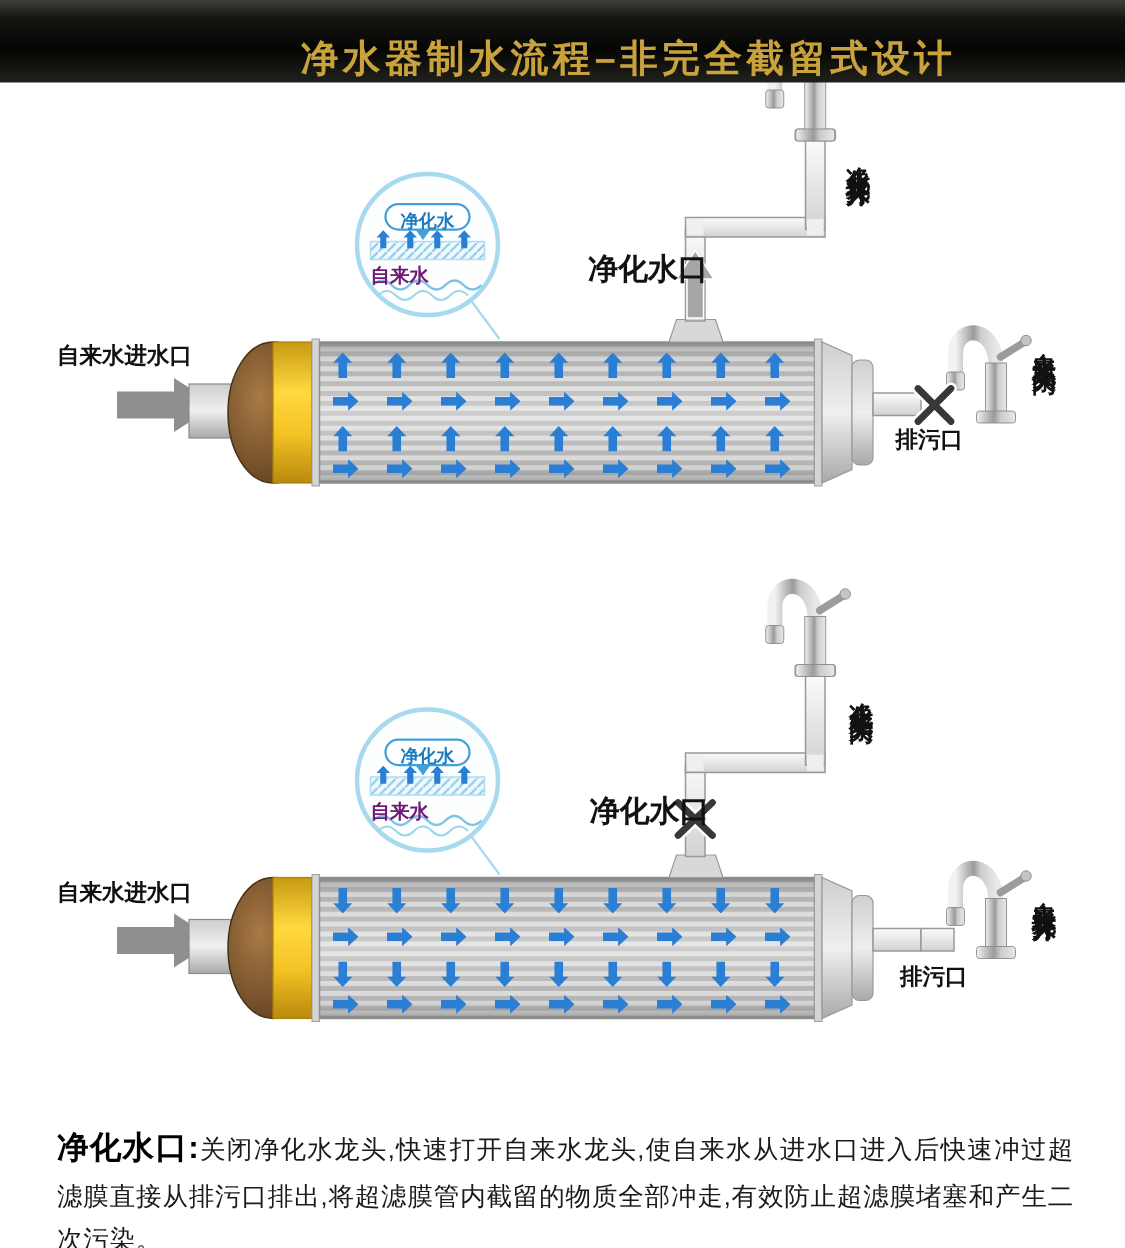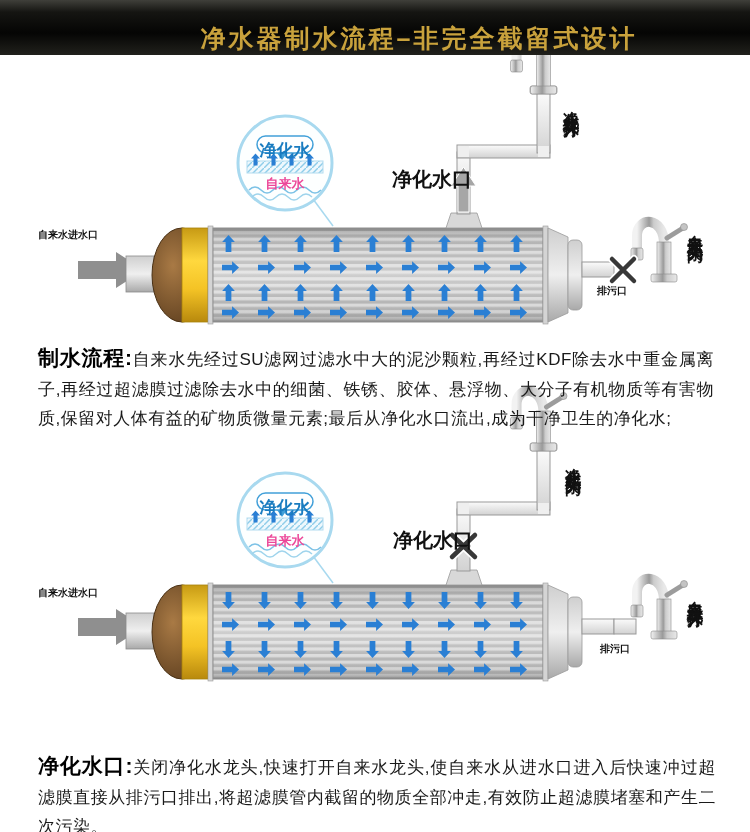--- a/index.html
+++ b/index.html
@@ -2,26 +2,26 @@
 <html><head>
 <meta charset="utf-8">
 <style>
   html,body{margin:0;padding:0;background:#fff;}
   #page{position:relative;width:750px;height:832px;background:#fff;overflow:hidden;
         font-family:"Liberation Sans","DejaVu Sans",sans-serif;}
   .banner{position:absolute;left:0;top:0;width:750px;height:55px;
           background:linear-gradient(180deg,#3f3f3a 0%,#151512 22%,#050504 60%,#21211c 100%);
           display:flex;align-items:flex-end;justify-content:center;padding-left:44px;}
   .banner-title{color:#c9a23c;font-size:25px;font-weight:700;letter-spacing:3px;}
-  .lbl{position:absolute;color:#111;font-size:10px;font-weight:600;white-space:nowrap;}
+  .lbl{position:absolute;color:#111;font-size:15px;font-weight:600;white-space:nowrap;}
   .lbl-lg{font-size:20px;}
   .vlbl{position:absolute;color:#111;font-size:16px;font-weight:600;
         writing-mode:vertical-rl;text-orientation:upright;letter-spacing:2px;line-height:18px;}
-  .pill-text{position:absolute;font-size:17px;font-weight:700;color:#1a7cc0;text-align:center;}
-  .tap-text{position:absolute;font-size:13px;font-weight:700;color:#ec4899;text-align:center;}
+  .pill-text{position:absolute;font-size:12px;font-weight:700;color:#1a7cc0;text-align:center;}
+  .tap-text{position:absolute;font-size:13px;font-weight:700;color:#701a75;}
   .sec{position:absolute;color:#1a1a1a;font-size:17px;line-height:1.7;letter-spacing:0.5px;text-align:justify;}
   .sec-title{font-size:21px;font-weight:700;color:#000;}
   svg{position:absolute;left:0;top:0;}
 </style>
 </head>
 <body>
 
 <div id="page">
 
   <svg width="750" height="832" viewBox="0 0 750 832">
@@ -187,23 +187,20 @@
   </div>
 
   <div class="lbl" style="left:38px;top:228px;">自来水进水口</div>
   <div class="lbl lbl-lg" style="left:392px;top:166px;">净化水口</div>
   <div class="vlbl" style="left:562px;top:98px;">净化水龙头打开</div>
   <div class="lbl" style="left:597px;top:284px;">排污口</div>
   <div class="vlbl" style="left:686px;top:222px;">自来水龙头关闭</div>
   <div class="pill-text" style="left:257px;top:139px;width:56px;">净化水</div>
   <div class="tap-text" style="left:247px;top:175px;width:76px;">自来水</div>
 
-  <div class="sec" style="left:38px;top:340px;width:676px;">
-    <span class="sec-title">制水流程:</span><span>自来水先经过SU滤网过滤水中大的泥沙颗粒,再经过KDF除去水中重金属离子,再经过超滤膜过滤除去水中的细菌、铁锈、胶体、悬浮物、大分子有机物质等有害物质,保留对人体有益的矿物质微量元素;最后从净化水口流出,成为干净卫生的净化水;</span>
-  </div>
 
   <div class="lbl" style="left:38px;top:586px;">自来水进水口</div>
   <div class="lbl lbl-lg" style="left:393px;top:527px;">净化水口</div>
   <div class="vlbl" style="left:564px;top:455px;">净化水龙头关闭</div>
   <div class="lbl" style="left:600px;top:642px;">排污口</div>
   <div class="vlbl" style="left:686px;top:588px;">自来水龙头打开</div>
   <div class="pill-text" style="left:257px;top:496px;width:56px;">净化水</div>
   <div class="tap-text" style="left:247px;top:532px;width:76px;">自来水</div>
 
   <div class="sec" style="left:38px;top:748px;width:678px;">

